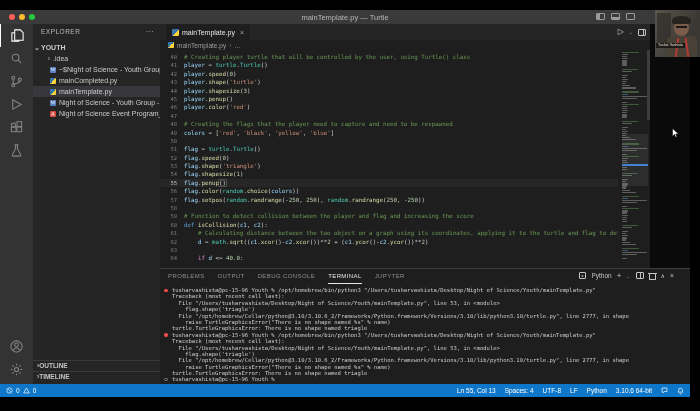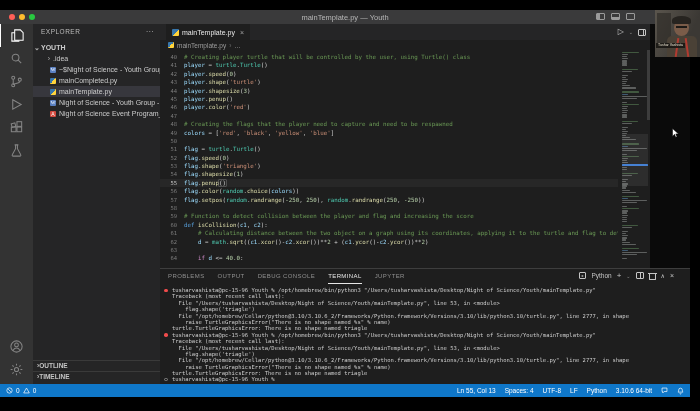--- a/index.html
+++ b/index.html
@@ -105,21 +105,21 @@
 <body>
 
 <div id="screen">
 
   <div class="titlebar">
     <div class="traffic">
       <div class="tl r"></div>
       <div class="tl y"></div>
       <div class="tl g"></div>
     </div>
-    <div class="title-text">mainTemplate.py — Youth</div>
+    <div class="title-text">mainTemplate.py — Turtle</div>
     <div class="tb-icons">
       <div class="lay lft"></div>
       <div class="lay bot"></div>
       <div class="lay"></div>
     </div>
   </div>
 
   <div class="activitybar">
     <div class="ab-item active">
       <svg width="15" height="15" viewBox="0 0 16 16">

